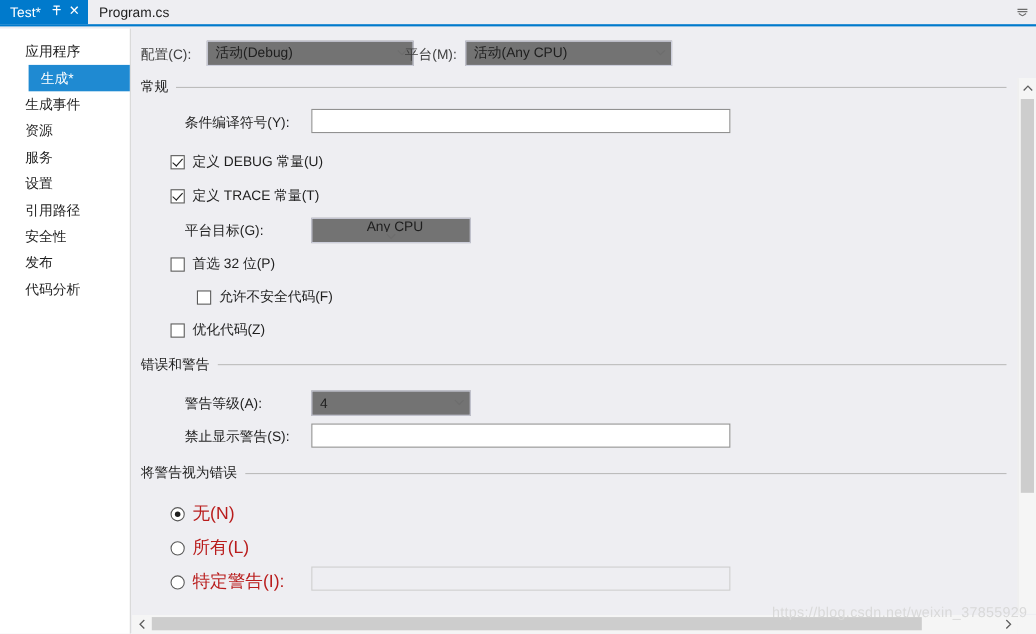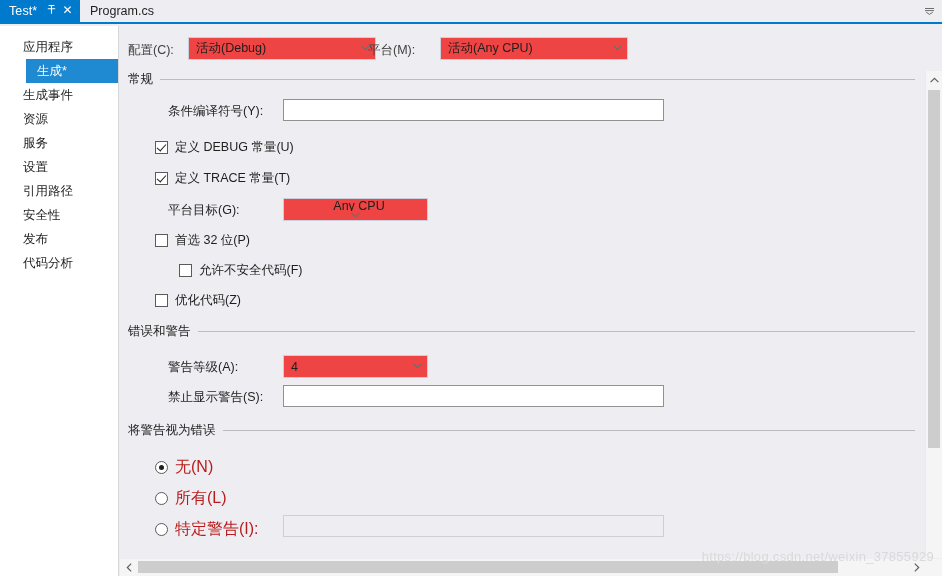--- a/index.html
+++ b/index.html
@@ -163,21 +163,21 @@
     left: 8px; top: 16px;
   }
   .lbl-platform {
     position: absolute;
     left: 248px; top: 16px;
   }
 
   
   .combo {
     position: absolute;
-    background: #ef4444;
+    background: #737373;
     border: 1px solid #cccedb;
     box-sizing: border-box;
     display: flex;
     align-items: center;
     height: 23px;
   }
   .combo .combo-text {
     flex: 1;
     padding-left: 7px;
     font-size: 12.5px;
@@ -190,21 +190,21 @@
     text-align: center;
     color: #6d6d6d;
     font-size: 9px;
     line-height: 1;
   }
   .combo-config {
     left: 68px; top: 11px;
     width: 188px;
   }
   .combo-platform {
-    left: 320px; top: 11px;
+    left: 303px; top: 11px;
     width: 188px;
   }
 
   
   .pane {
     position: absolute;
     left: 0; top: 45px;
     width: 822px;
     height: 487px;
     overflow: hidden;

